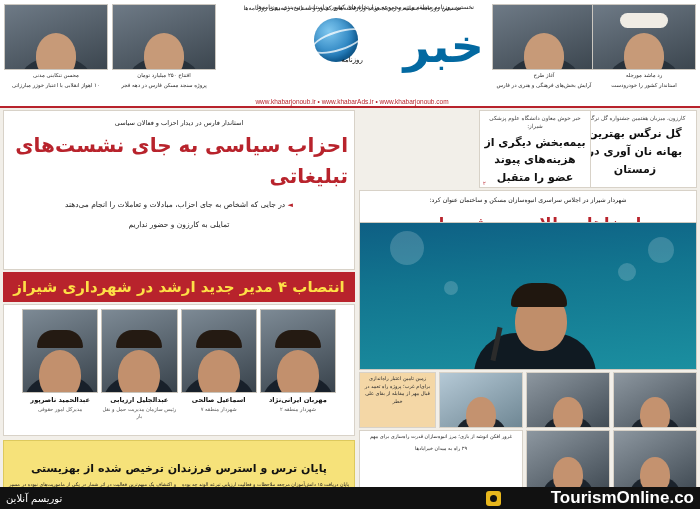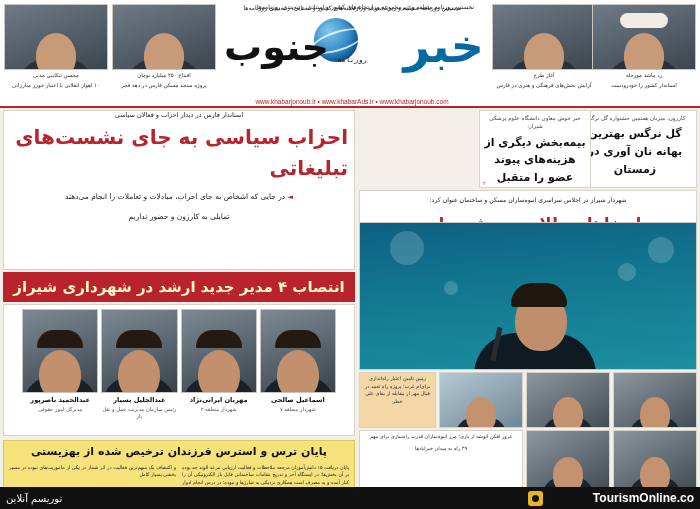--- a/index.html
+++ b/index.html
@@ -127,21 +127,20 @@
     width: 52px; height: 16px;
     border: 2px solid rgba(255,255,255,.75);
     border-radius: 50%;
     transform: rotate(-18deg);
   }
   .logo-sub {
     position: absolute;
     bottom: 14px; left: 0; right: 0;
     font-size: 7px;
     color: #0a0a0a;
-    font-family: Liberation Mono, monospace;
   }
   .logo-urls {
     position: absolute;
     bottom: 1px; left: 0; right: 0;
     font-size: 6.5px;
     color: #b8232c;
     font-family: "Liberation Sans", sans-serif;
     direction: ltr;
   }
   .date-bar {
@@ -185,21 +184,21 @@
     color: #b8232c;
   }
 
   
   .lead {
     position: absolute;
     top: 110px; left: 3px;
     width: 352px; height: 160px;
     background: #fff;
     border: 1px solid #d8d2c8;
-    padding: 0 6px;
+    padding: 8px 6px;
     overflow: hidden;
   }
   .lead-kicker {
     font-size: 6.5px;
     color: #1b1b1b;
     text-align: center;
     margin-bottom: 3px;
   }
   .lead-title {
     font-size: 20px;
@@ -290,21 +289,21 @@
   .red-banner {
     position: absolute;
     top: 272px; left: 3px;
     width: 352px; height: 30px;
     background: #b8232c;
     display: flex;
     align-items: center;
     justify-content: center;
   }
   .red-banner span {
-    color: #fef9c3;
+    color: #fde047;
     font-size: 15px;
     font-weight: bold;
     letter-spacing: -0.2px;
   }
 
   
   .mgr-wrap {
     position: absolute;
     top: 304px; left: 3px;
     width: 352px; height: 132px;
@@ -401,21 +400,21 @@
     text-align: center;
   }
 
   
   .yellow-box {
     position: absolute;
     top: 440px; left: 3px;
     width: 352px; height: 52px;
     background: #f6e27a;
     border: 1px solid #ddc95d;
-    padding: 3px 5px;
+    padding: 20px 5px;
     overflow: hidden;
   }
   .yellow-title {
     font-size: 11px;
     font-weight: bold;
     color: #111;
     text-align: center;
     line-height: 1.5;
   }
   .yellow-text {
@@ -454,21 +453,21 @@
   .wm-logo .mark:after {
     content: "";
     position: absolute;
     top: 4px; left: 4px;
     width: 7px; height: 7px;
     border-radius: 50%;
     background: #111;
   }
   .wm-logo .txt {
     color: #fff;
-    font-size: 12px;
+    font-size: 17px;
     font-weight: bold;
     font-family: "Liberation Sans", sans-serif;
     margin-left: 46px;
   }
   .wm-right {
     color: #fff;
     font-size: 10px;
     direction: rtl;
   }
 </style>
@@ -497,21 +496,20 @@
         </div>
       <div class="portrait-cap">افتتاح ۲۵۰ میلیارد تومان</div>
       <div class="portrait-cap">پروژه سنجد مسکن فارس در دهه فجر</div>
     </div>
 
     <div class="logo-block">
       <div class="logo-strip">نخستین روزنامه منطقه و زیرمجموعه وزارتخانه‌های کشور و استانی، رتبه‌بندی روزنامه‌ها</div>
       <div class="logo-main">
         <div class="logo-word">خبر</div>
         <div class="logo-globe"></div>
-        <div class="logo-word2">جنوب</div>
         <div class="logo-sub">روزنامه</div>
       </div>
       <div class="logo-urls">www.khabarjonoub.ir  •  www.khabarAds.ir  •  www.khabarjonoub.com</div>
     </div>
 
     <div class="portrait-col right1">
       <div class="portrait-photo">
           <div class="body"></div>
           <div class="face"></div>
         </div>
@@ -585,40 +583,40 @@
         </div>
       <div class="mgr-name">عبدالحمید ناصرپور</div>
       <div class="mgr-role">مدیرکل امور حقوقی</div>
     </div>
     <div class="mgr">
       <div class="mgr-photo">
           <div class="suit"></div>
           <div class="face"></div>
           <div class="hair"></div>
         </div>
-      <div class="mgr-name">عبدالجلیل بسیار</div>
+      <div class="mgr-name">عبدالجلیل ارزیابی</div>
       <div class="mgr-role">رئیس سازمان مدیریت حمل و نقل بار</div>
     </div>
     <div class="mgr">
       <div class="mgr-photo">
           <div class="suit"></div>
           <div class="face"></div>
           <div class="hair"></div>
         </div>
-      <div class="mgr-name">مهربان ایرانی‌نژاد</div>
-      <div class="mgr-role">شهردار منطقه ۲</div>
+      <div class="mgr-name">اسماعیل صالحی</div>
+      <div class="mgr-role">شهردار منطقه ۷</div>
     </div>
     <div class="mgr">
       <div class="mgr-photo">
           <div class="suit"></div>
           <div class="face"></div>
           <div class="hair"></div>
         </div>
-      <div class="mgr-name">اسماعیل صالحی</div>
-      <div class="mgr-role">شهردار منطقه ۷</div>
+      <div class="mgr-name">مهربان ایرانی‌نژاد</div>
+      <div class="mgr-role">شهردار منطقه ۲</div>
     </div>
   </div>
 
   <div class="sm-box" style="top:372px; right:3px; width:84px; height:56px;">
     <div class="sm-photo">
         <div class="suit"></div>
         <div class="face"></div>
       </div>
   </div>
   <div class="sm-box" style="top:372px; right:90px; width:84px; height:56px;">

